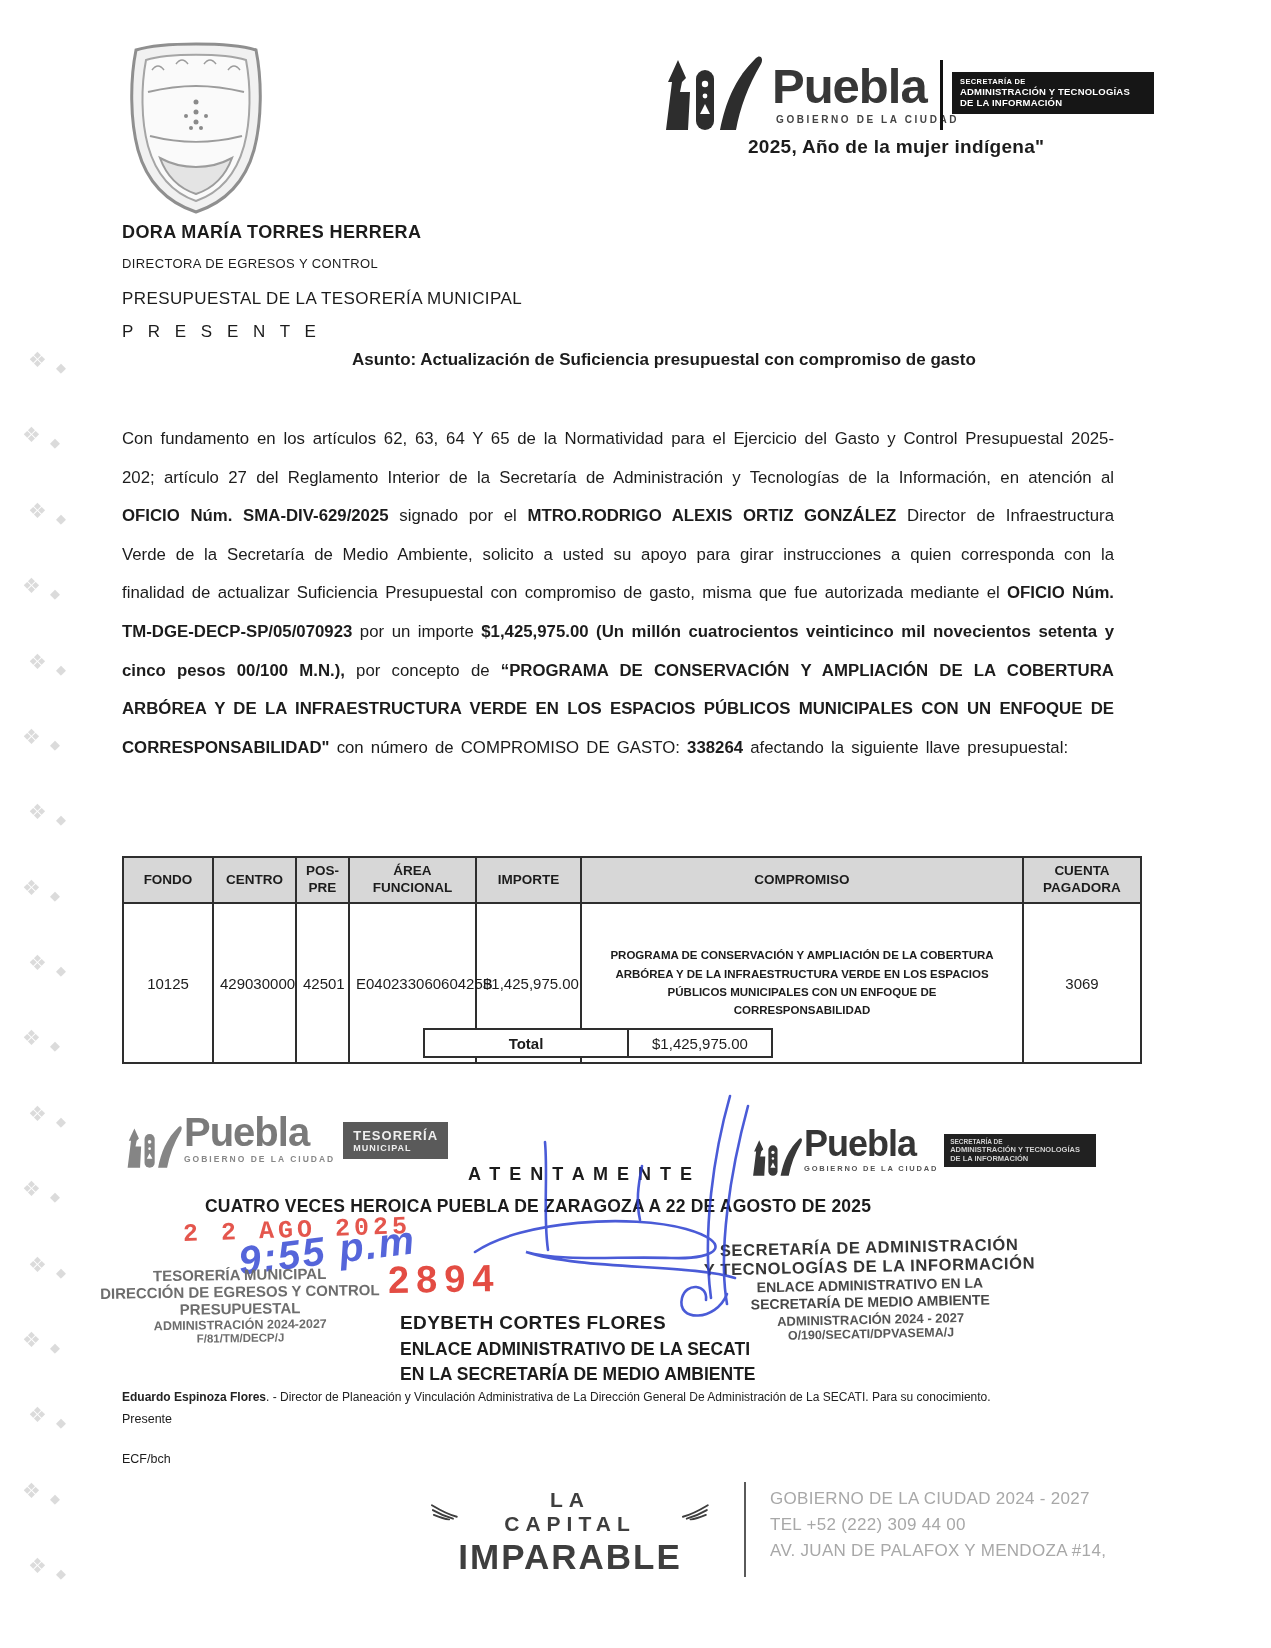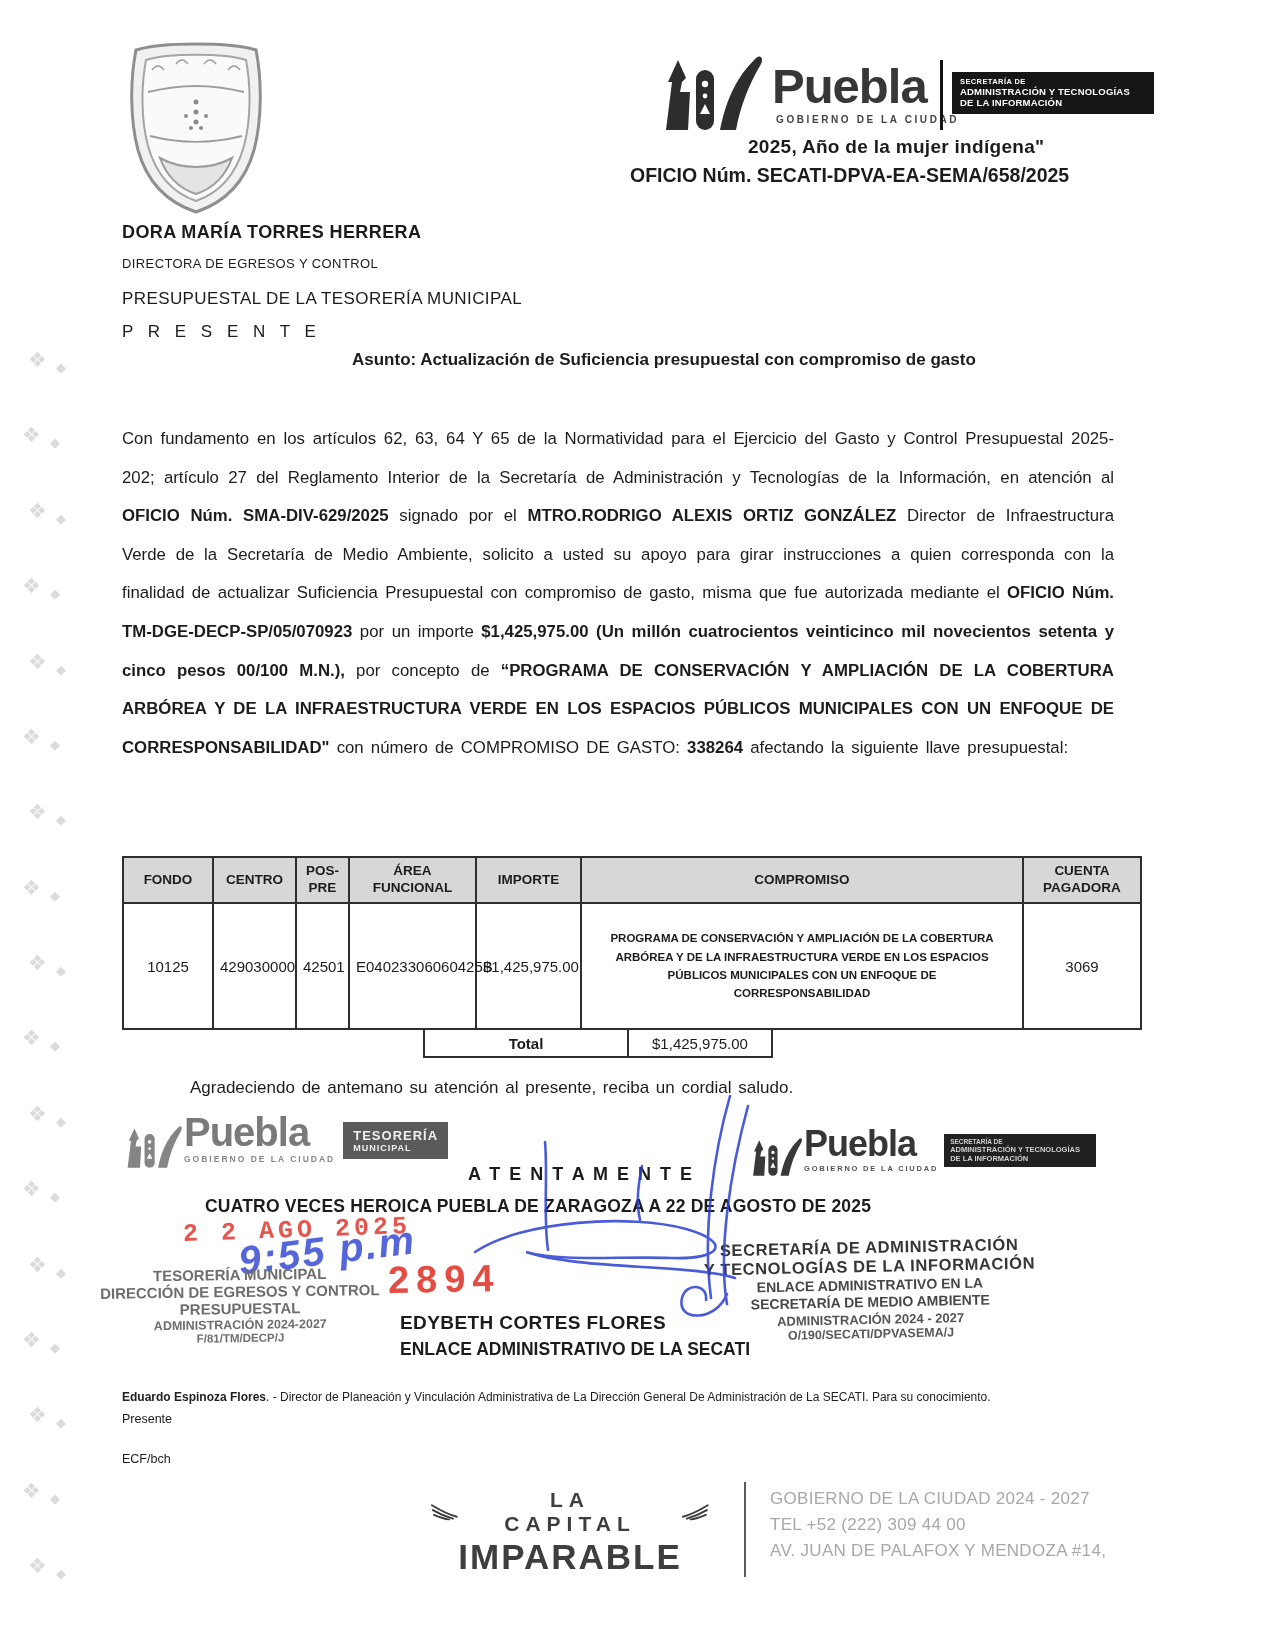--- a/index.html
+++ b/index.html
@@ -47,21 +47,21 @@
   .addr-l4{left:122px;top:322px;font-size:17px;letter-spacing:5px;}
 
   .subject{left:352px;top:350px;font-size:17px;font-weight:700;}
 
   .bodytext{left:122px;top:420px;width:992px;font-size:16.8px;line-height:38.6px;text-align:justify;word-spacing:2.5px;}
 
   
   .doc-table{left:122px;top:856px;width:1018px;border-collapse:collapse;table-layout:fixed;}
   .doc-table th,.doc-table td{border:2px solid #2e2e2e;text-align:center;vertical-align:middle;}
   .doc-table th{background:#d7d7d7;font-size:13.5px;font-weight:700;height:46px;line-height:1.25;padding:2px 4px;}
-  .doc-table td{font-size:15px;height:126px;padding:2px 6px;}
+  .doc-table td{font-size:15px;height:160px;padding:2px 6px;}
   .doc-table td.finalidad{font-size:11.5px;font-weight:600;line-height:1.6;padding:4px 18px;}
   .total-strip{left:423px;top:1028px;display:flex;background:#fff;}
   .total-strip .cell{border:2px solid #2e2e2e;height:30px;display:flex;align-items:center;justify-content:center;font-size:15px;}
   .total-strip .c1{width:204px;font-weight:700;border-right:none;}
   .total-strip .c2{width:146px;}
 
   .closing{left:190px;top:1078px;font-size:17px;word-spacing:2px;}
 
   
   .tes-stamp{left:122px;top:1112px;display:flex;align-items:flex-start;opacity:.92;}
@@ -236,21 +236,20 @@
     </svg>
   <div class="abs brand-word nowrap">Puebla</div>
   <div class="abs brand-tag nowrap">GOBIERNO DE LA CIUDAD</div>
   <div class="abs brand-bar"></div>
   <div class="abs badge">
     <div class="l1">SECRETARÍA DE</div>
     <div class="l2">ADMINISTRACIÓN Y TECNOLOGÍAS</div>
     <div class="l3">DE LA INFORMACIÓN</div>
   </div>
   <div class="abs year-legend nowrap">2025, Año de la mujer indígena"</div>
-  <div class="abs oficio-num nowrap">OFICIO Núm. SECATI-DPVA-EA-SEMA/658/2025</div>
 
   <div class="abs addr-name nowrap">DORA MARÍA TORRES HERRERA</div>
   <div class="abs addr-l2 nowrap">DIRECTORA DE EGRESOS Y CONTROL</div>
   <div class="abs addr-l3 nowrap">PRESUPUESTAL DE LA TESORERÍA MUNICIPAL</div>
   <div class="abs addr-l4 nowrap">P R E S E N T E</div>
 
   <div class="abs subject nowrap">Asunto: Actualización de Suficiencia presupuestal con compromiso de gasto</div>
 
   <div class="abs bodytext"><span>Con fundamento en los artículos 62, 63, 64 Y 65 de la Normatividad para el Ejercicio del Gasto y Control Presupuestal 2025-202; artículo 27 del Reglamento Interior de la Secretaría de Administración y Tecnologías de la Información, en atención al </span><span style="font-weight: 700;">OFICIO Núm. SMA-DIV-629/2025</span><span> signado por el </span><span style="font-weight: 700;">MTRO.RODRIGO ALEXIS ORTIZ GONZÁLEZ</span><span> Director de Infraestructura Verde de la Secretaría de Medio Ambiente, solicito a usted su apoyo para girar instrucciones a quien corresponda con la finalidad de actualizar Suficiencia Presupuestal con compromiso de gasto, misma que fue autorizada mediante el </span><span style="font-weight: 700;">OFICIO Núm. TM-DGE-DECP-SP/05/070923</span><span> por un importe </span><span style="font-weight: 700;">$1,425,975.00 (Un millón cuatrocientos veinticinco mil novecientos setenta y cinco pesos 00/100 M.N.),</span><span> por concepto de </span><span style="font-weight: 700;">“PROGRAMA DE CONSERVACIÓN Y AMPLIACIÓN DE LA COBERTURA ARBÓREA Y DE LA INFRAESTRUCTURA VERDE EN LOS ESPACIOS PÚBLICOS MUNICIPALES CON UN ENFOQUE DE CORRESPONSABILIDAD"</span><span> con número de COMPROMISO DE GASTO: </span><span style="font-weight: 700;">338264</span><span>  afectando la siguiente llave presupuestal:</span></div>
 
@@ -285,21 +284,20 @@
         <td class="finalidad">PROGRAMA DE CONSERVACIÓN Y AMPLIACIÓN DE LA COBERTURA ARBÓREA Y DE LA INFRAESTRUCTURA VERDE EN LOS ESPACIOS PÚBLICOS MUNICIPALES CON UN ENFOQUE DE CORRESPONSABILIDAD</td>
         <td>3069</td>
       </tr>
     </tbody>
   </table>
   <div class="abs total-strip">
     <div class="cell c1">Total</div>
     <div class="cell c2">$1,425,975.00</div>
   </div>
 
-  <div class="abs closing nowrap">Agradeciendo de antemano su atención al presente, reciba un cordial saludo.</div>
 
   <div class="abs tes-stamp">
     <svg class="tes-icons" viewBox="0 0 110 82">
         <use href="#brandicons"></use>
       </svg>
     <div>
       <div class="tes-word nowrap">Puebla</div>
       <div class="tes-tag nowrap">GOBIERNO DE LA CIUDAD</div>
     </div>
     <div class="tes-box">
@@ -354,20 +352,21 @@
       <path d="M300 16 C284 72 272 152 281 218"></path>
       <path d="M318 26 C300 92 288 172 297 224"></path>
       <path d="M297 214 C286 242 246 242 252 218 C256 202 278 204 276 220"></path>
       <path d="M45 172 C92 140 202 134 256 149 C302 162 292 180 241 178 C190 176 130 182 96 172 C150 190 262 184 305 198"></path>
     </g>
   </svg>
 
   <div class="abs signer">
     <div class="n nowrap">EDYBETH CORTES FLORES</div>
     <div class="t1 nowrap">ENLACE ADMINISTRATIVO DE LA SECATI</div>
+    <div class="t2 nowrap">EN LA SECRETARÍA DE MEDIO AMBIENTE</div>
   </div>
 
   <div class="abs cc-note">
     <span class="nm">Eduardo Espinoza Flores</span><span>. - Director de Planeación y Vinculación Administrativa de La Dirección General De Administración de La SECATI. Para su conocimiento.</span>
   </div>
   <div class="abs cc-presente">Presente</div>
   <div class="abs cc-init">ECF/bch</div>
 
   <div class="abs cap-logo">
     <div class="cap-l1">

